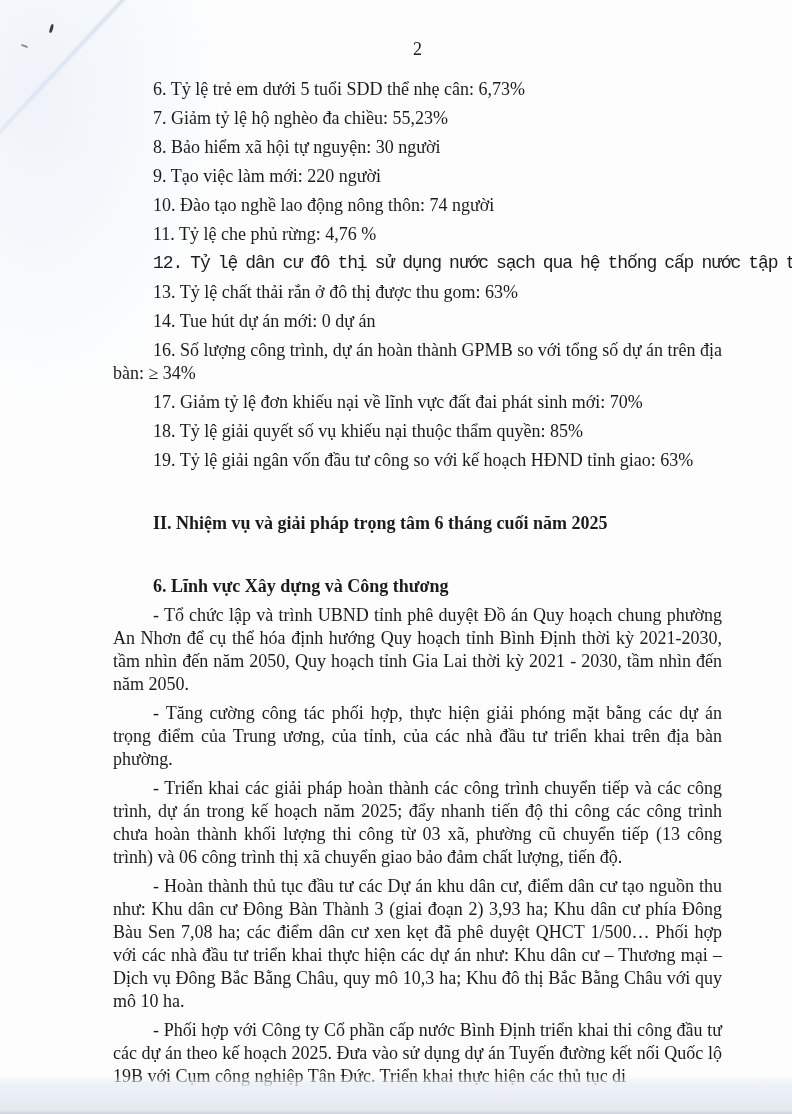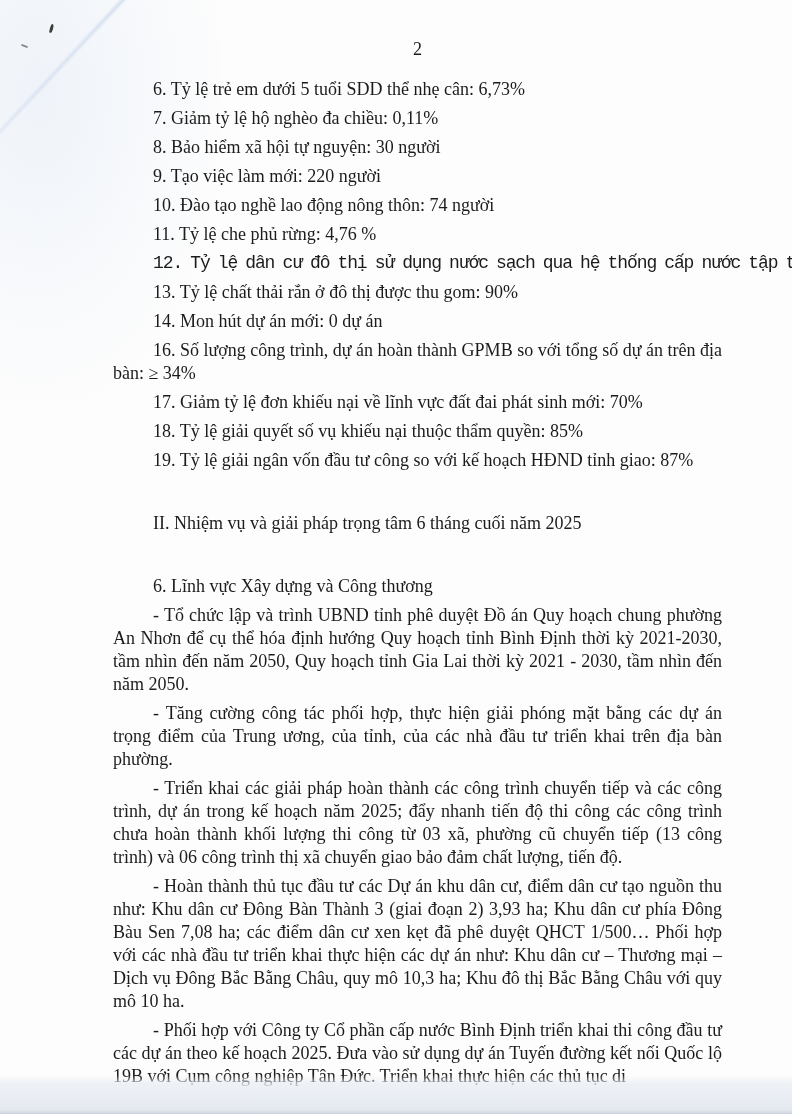--- a/index.html
+++ b/index.html
@@ -25,21 +25,21 @@
     line-height: 23px;
     margin: 0 0 17px 0;
   }
   .para {
     font-size: 18px;
     line-height: 23px;
     text-align: justify;
     text-indent: 40px;
     margin: 0 0 6px 0;
   }
-  .bold { font-weight: normal; margin-top: 40px; }
+  .bold { font-weight: bold; margin-top: 40px; }
   .condensed {
     white-space: nowrap;
     letter-spacing: -1.1px;
     word-spacing: -1.6px;
     text-align: center;
     font-family: Liberation Mono, monospace;
   }
   
   .scan-haze {
     position: absolute;
@@ -96,32 +96,32 @@
 
   <div class="scan-haze"></div>
   <div class="scan-streak"></div>
   <div class="scan-mark-apostrophe"></div>
   <div class="scan-mark-dash"></div>
 
   <div class="content">
     <div class="page-number">2</div>
 
     <div class="para">6. Tỷ lệ trẻ em dưới 5 tuổi SDD thể nhẹ cân: 6,73%</div>
-    <div class="para">7. Giảm tỷ lệ hộ nghèo đa chiều: 0,11%</div>
+    <div class="para">7. Giảm tỷ lệ hộ nghèo đa chiều: 55,23%</div>
     <div class="para">8. Bảo hiểm xã hội tự nguyện: 30 người</div>
     <div class="para">9. Tạo việc làm mới: 220 người</div>
     <div class="para">10. Đào tạo nghề lao động nông thôn: 74 người</div>
     <div class="para">11. Tỷ lệ che phủ rừng: 4,76 %</div>
     <div class="para condensed">12. Tỷ lệ dân cư đô thị sử dụng nước sạch qua hệ thống cấp nước tập trung: 41,45%</div>
-    <div class="para">13. Tỷ lệ chất thải rắn ở đô thị được thu gom: 90%</div>
-    <div class="para">14. Mon hút dự án mới: 0 dự án</div>
+    <div class="para">13. Tỷ lệ chất thải rắn ở đô thị được thu gom: 63%</div>
+    <div class="para">14. Tue hút dự án mới: 0 dự án</div>
     <div class="para">16. Số lượng công trình, dự án hoàn thành GPMB so với tổng số dự án trên địa bàn: ≥ 34%</div>
     <div class="para">17. Giảm tỷ lệ đơn khiếu nại về lĩnh vực đất đai phát sinh mới: 70%</div>
     <div class="para">18. Tỷ lệ giải quyết số vụ khiếu nại thuộc thẩm quyền: 85%</div>
-    <div class="para">19. Tỷ lệ giải ngân vốn đầu tư công so với kế hoạch HĐND tỉnh giao: 87%</div>
+    <div class="para">19. Tỷ lệ giải ngân vốn đầu tư công so với kế hoạch HĐND tỉnh giao: 63%</div>
 
     <div class="para bold">II. Nhiệm vụ và giải pháp trọng tâm 6 tháng cuối năm 2025</div>
     <div class="para bold">6. Lĩnh vực Xây dựng và Công thương</div>
 
     <div class="para">- Tổ chức lập và trình UBND tỉnh phê duyệt Đồ án Quy hoạch chung phường An Nhơn để cụ thể hóa định hướng Quy hoạch tỉnh Bình Định thời kỳ 2021-2030, tầm nhìn đến năm 2050, Quy hoạch tỉnh Gia Lai thời kỳ 2021 - 2030, tầm nhìn đến năm 2050.</div>
     <div class="para">- Tăng cường công tác phối hợp, thực hiện giải phóng mặt bằng các dự án trọng điểm của Trung ương, của tỉnh, của các nhà đầu tư triển khai trên địa bàn phường.</div>
     <div class="para">- Triển khai các giải pháp hoàn thành các công trình chuyển tiếp và các công trình, dự án trong kế hoạch năm 2025; đẩy nhanh tiến độ thi công các công trình chưa hoàn thành khối lượng thi công từ 03 xã, phường cũ chuyển tiếp (13 công trình) và 06 công trình thị xã chuyển giao bảo đảm chất lượng, tiến độ.</div>
     <div class="para">- Hoàn thành thủ tục đầu tư các Dự án khu dân cư, điểm dân cư tạo nguồn thu như: Khu dân cư Đông Bàn Thành 3 (giai đoạn 2) 3,93 ha; Khu dân cư phía Đông Bàu Sen 7,08 ha; các điểm dân cư xen kẹt đã phê duyệt QHCT 1/500… Phối hợp với các nhà đầu tư triển khai thực hiện các dự án như: Khu dân cư – Thương mại – Dịch vụ Đông Bắc Bằng Châu, quy mô 10,3 ha; Khu đô thị Bắc Bằng Châu với quy mô 10 ha.</div>
     <div class="para">- Phối hợp với Công ty Cổ phần cấp nước Bình Định triển khai thi công đầu tư các dự án theo kế hoạch 2025. Đưa vào sử dụng dự án Tuyến đường kết nối Quốc lộ 19B với Cụm công nghiệp Tân Đức. Triển khai thực hiện các thủ tục di</div>
   </div>

